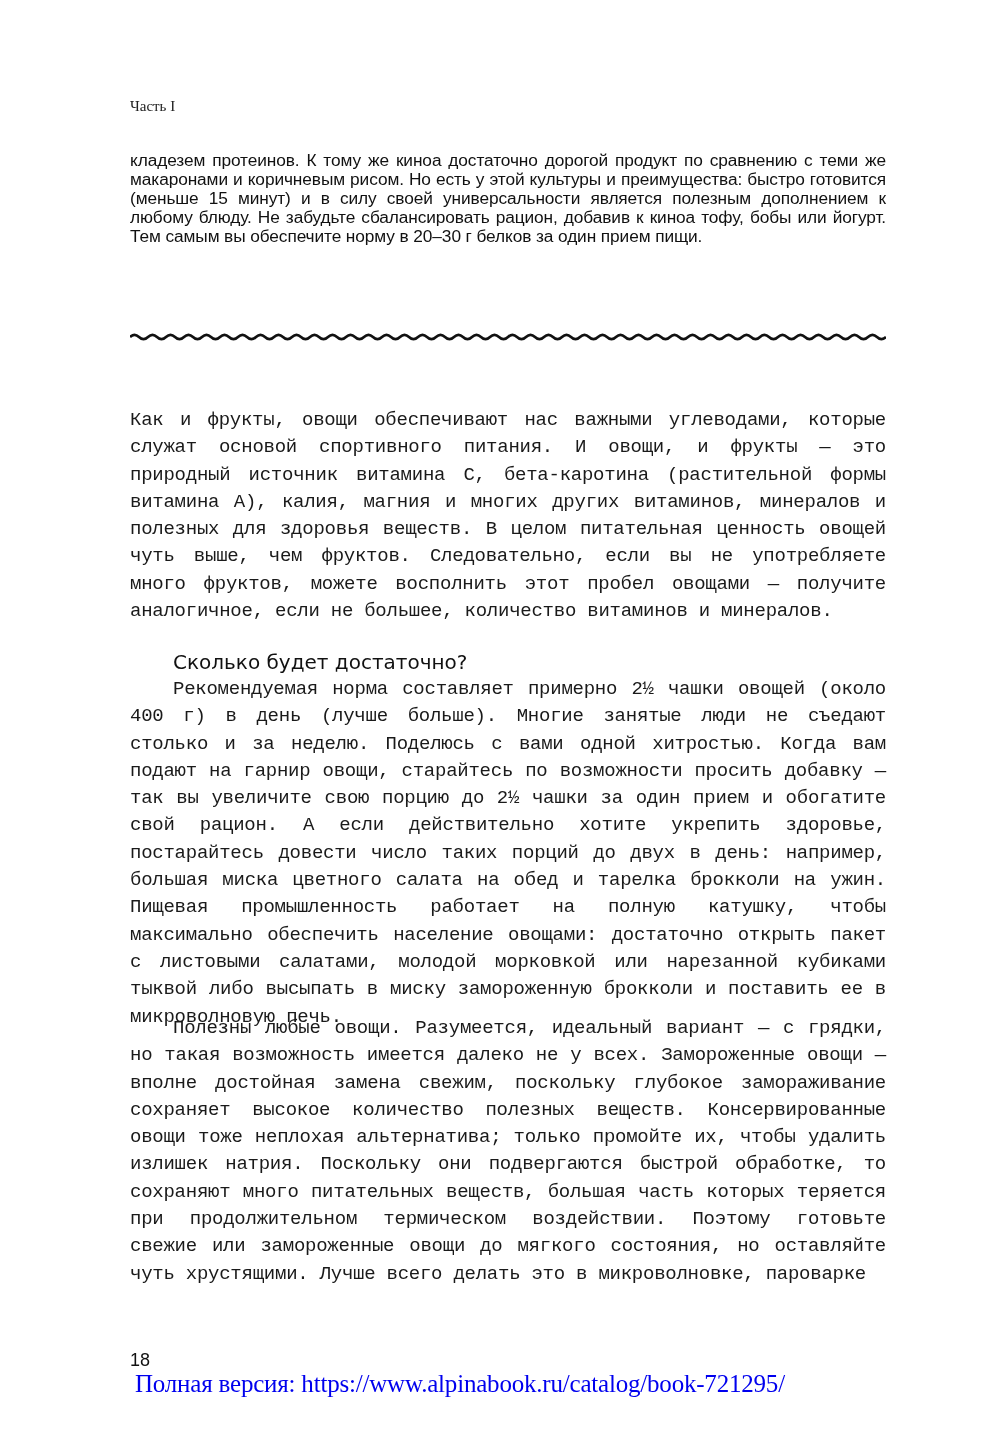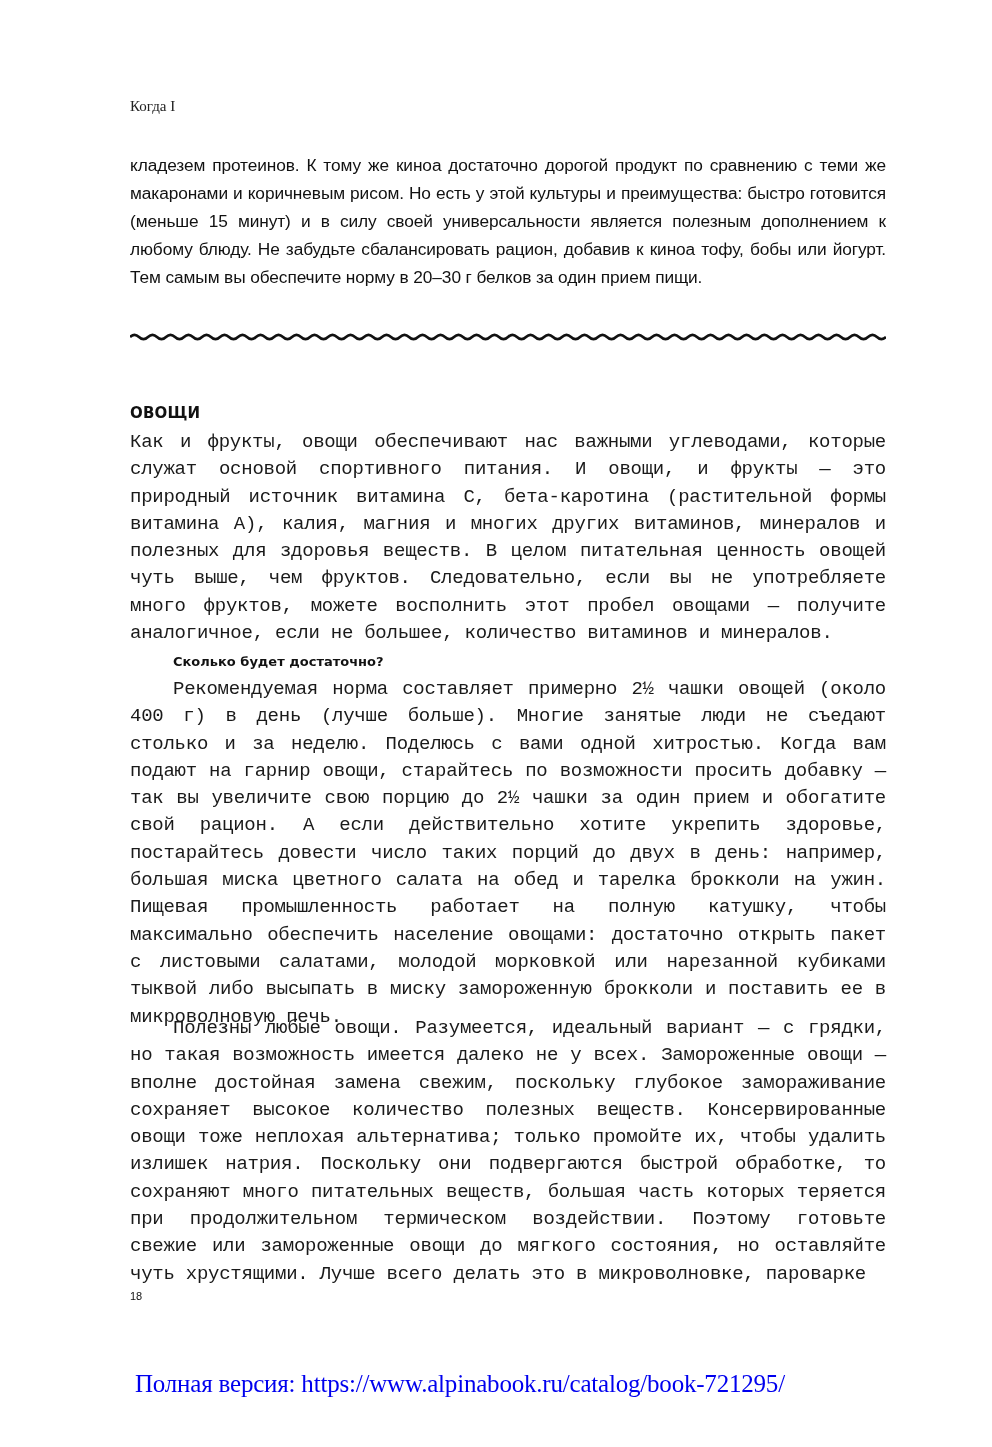--- a/index.html
+++ b/index.html
@@ -28,21 +28,21 @@
       font-size: 15px;
       color: #222;
     }
     .sidebar-text {
       position: absolute;
       left: 0;
       top: 151px;
       width: 756px;
       font-family: "Liberation Sans", sans-serif;
       font-size: 17.3px;
-      line-height: 28px;
+      line-height: 19px;
       text-align: justify;
       letter-spacing: -0.1px;
       color: #111;
     }
     .sidebar-text p { margin: 0; }
     .wave {
       position: absolute;
       left: 0;
       top: 330px;
       width: 756px;
@@ -57,73 +57,72 @@
       font-family: "DejaVu Sans", sans-serif;
       font-weight: bold;
       font-size: 15px;
       letter-spacing: 0.2px;
       margin: 0;
       line-height: 22px;
       color: #111;
     }
     .sub-heading {
       font-family: "DejaVu Sans", sans-serif;
-      font-weight: bold;
-      font-size: 13px;
+      font-weight: normal;
+      font-size: 20px;
       margin: 0 0 0 43px;
       line-height: 22px;
       color: #111;
     }
     .body-text {
       font-family: Liberation Mono, monospace;
       font-size: 19px;
       line-height: 27.3px;
       text-align: justify;
       margin: 0;
       color: #1a1a1a;
       letter-spacing: -0.25px;
     }
     .indent { text-indent: 43px; }
     .page-number {
       position: absolute;
       left: 0;
-      top: 1290px;
+      top: 1350px;
       font-family: "Liberation Sans", sans-serif;
-      font-size: 11px;
+      font-size: 18px;
       color: #111;
     }
     .promo-link {
       position: absolute;
       left: 135px;
       top: 1370px;
       font-family: Liberation Serif, serif;
       font-size: 25px;
       color: #0000ee;
       text-decoration: none;
       white-space: nowrap;
       letter-spacing: -0.2px;
     }
   </style>
 </head>
 <body>
 
 <div class="page">
 
-  <div class="running-head">Когда I</div>
+  <div class="running-head">Часть I</div>
 
   <div class="sidebar-text">
     <p>кладезем протеинов. К тому же киноа достаточно дорогой продукт по сравнению с теми же макаронами и коричневым рисом. Но есть у этой культуры и преимущества: быстро готовится (меньше 15 минут) и в силу своей универсальности является полезным дополнением к любому блюду. Не забудьте сбалансировать рацион, добавив к киноа тофу, бобы или йогурт. Тем самым вы обеспечите норму в 20–30 г белков за один прием пищи.</p>
   </div>
 
   <svg class="wave" viewBox="0 0 756 14" preserveAspectRatio="none">
     <path id="wave-path" fill="none" stroke="#111" stroke-width="2.6" d="M0 7 Q4.5 2.5999999999999996 9 7 Q13.5 11.4 18 7 Q22.5 2.5999999999999996 27 7 Q31.5 11.4 36 7 Q40.5 2.5999999999999996 45 7 Q49.5 11.4 54 7 Q58.5 2.5999999999999996 63 7 Q67.5 11.4 72 7 Q76.5 2.5999999999999996 81 7 Q85.5 11.4 90 7 Q94.5 2.5999999999999996 99 7 Q103.5 11.4 108 7 Q112.5 2.5999999999999996 117 7 Q121.5 11.4 126 7 Q130.5 2.5999999999999996 135 7 Q139.5 11.4 144 7 Q148.5 2.5999999999999996 153 7 Q157.5 11.4 162 7 Q166.5 2.5999999999999996 171 7 Q175.5 11.4 180 7 Q184.5 2.5999999999999996 189 7 Q193.5 11.4 198 7 Q202.5 2.5999999999999996 207 7 Q211.5 11.4 216 7 Q220.5 2.5999999999999996 225 7 Q229.5 11.4 234 7 Q238.5 2.5999999999999996 243 7 Q247.5 11.4 252 7 Q256.5 2.5999999999999996 261 7 Q265.5 11.4 270 7 Q274.5 2.5999999999999996 279 7 Q283.5 11.4 288 7 Q292.5 2.5999999999999996 297 7 Q301.5 11.4 306 7 Q310.5 2.5999999999999996 315 7 Q319.5 11.4 324 7 Q328.5 2.5999999999999996 333 7 Q337.5 11.4 342 7 Q346.5 2.5999999999999996 351 7 Q355.5 11.4 360 7 Q364.5 2.5999999999999996 369 7 Q373.5 11.4 378 7 Q382.5 2.5999999999999996 387 7 Q391.5 11.4 396 7 Q400.5 2.5999999999999996 405 7 Q409.5 11.4 414 7 Q418.5 2.5999999999999996 423 7 Q427.5 11.4 432 7 Q436.5 2.5999999999999996 441 7 Q445.5 11.4 450 7 Q454.5 2.5999999999999996 459 7 Q463.5 11.4 468 7 Q472.5 2.5999999999999996 477 7 Q481.5 11.4 486 7 Q490.5 2.5999999999999996 495 7 Q499.5 11.4 504 7 Q508.5 2.5999999999999996 513 7 Q517.5 11.4 522 7 Q526.5 2.5999999999999996 531 7 Q535.5 11.4 540 7 Q544.5 2.5999999999999996 549 7 Q553.5 11.4 558 7 Q562.5 2.5999999999999996 567 7 Q571.5 11.4 576 7 Q580.5 2.5999999999999996 585 7 Q589.5 11.4 594 7 Q598.5 2.5999999999999996 603 7 Q607.5 11.4 612 7 Q616.5 2.5999999999999996 621 7 Q625.5 11.4 630 7 Q634.5 2.5999999999999996 639 7 Q643.5 11.4 648 7 Q652.5 2.5999999999999996 657 7 Q661.5 11.4 666 7 Q670.5 2.5999999999999996 675 7 Q679.5 11.4 684 7 Q688.5 2.5999999999999996 693 7 Q697.5 11.4 702 7 Q706.5 2.5999999999999996 711 7 Q715.5 11.4 720 7 Q724.5 2.5999999999999996 729 7 Q733.5 11.4 738 7 Q742.5 2.5999999999999996 747 7 Q751.5 11.4 756 7"></path>
   </svg>
 
   <div class="section" style="top:402px;">
-    <h2 class="section-heading">ОВОЩИ</h2>
     <p class="body-text" style="margin-top:5px;">Как и фрукты, овощи обеспечивают нас важными углеводами, которые служат основой спортивного питания. И овощи, и фрукты — это природный источник витамина С, бета-каротина (растительной формы витамина А), калия, магния и многих других витаминов, минералов и полезных для здоровья веществ. В целом питательная ценность овощей чуть выше, чем фруктов. Следовательно, если вы не употребляете много фруктов, можете восполнить этот пробел овощами — получите аналогичное, если не большее, количество витаминов и минералов.</p>
   </div>
 
   <div class="section" style="top:651px;">
     <h3 class="sub-heading">Сколько будет достаточно?</h3>
     <p class="body-text indent" style="margin-top:3px;">Рекомендуемая норма составляет примерно 2½ чашки овощей (около 400 г) в день (лучше больше). Многие занятые люди не съедают столько и за неделю. Поделюсь с вами одной хитростью. Когда вам подают на гарнир овощи, старайтесь по возможности просить добавку — так вы увеличите свою порцию до 2½ чашки за один прием и обогатите свой рацион. А если действительно хотите укрепить здоровье, постарайтесь довести число таких порций до двух в день: например, большая миска цветного салата на обед и тарелка брокколи на ужин. Пищевая промышленность работает на полную катушку, чтобы максимально обеспечить население овощами: достаточно открыть пакет с листовыми салатами, молодой морковкой или нарезанной кубиками тыквой либо высыпать в миску замороженную брокколи и поставить ее в микроволновую печь.</p>
   </div>
 
   <div class="section" style="top:1012px;">
     <p class="body-text indent" style="margin-top:3px;">Полезны любые овощи. Разумеется, идеальный вариант — с грядки, но такая возможность имеется далеко не у всех. Замороженные овощи — вполне достойная замена свежим, поскольку глубокое замораживание сохраняет высокое количество полезных веществ. Консервированные овощи тоже неплохая альтернатива; только промойте их, чтобы удалить излишек натрия. Поскольку они подвергаются быстрой обработке, то сохраняют много питательных веществ, большая часть которых теряется при продолжительном термическом воздействии. Поэтому готовьте свежие или замороженные овощи до мягкого состояния, но оставляйте чуть хрустящими. Лучше всего делать это в микроволновке, пароварке</p>

